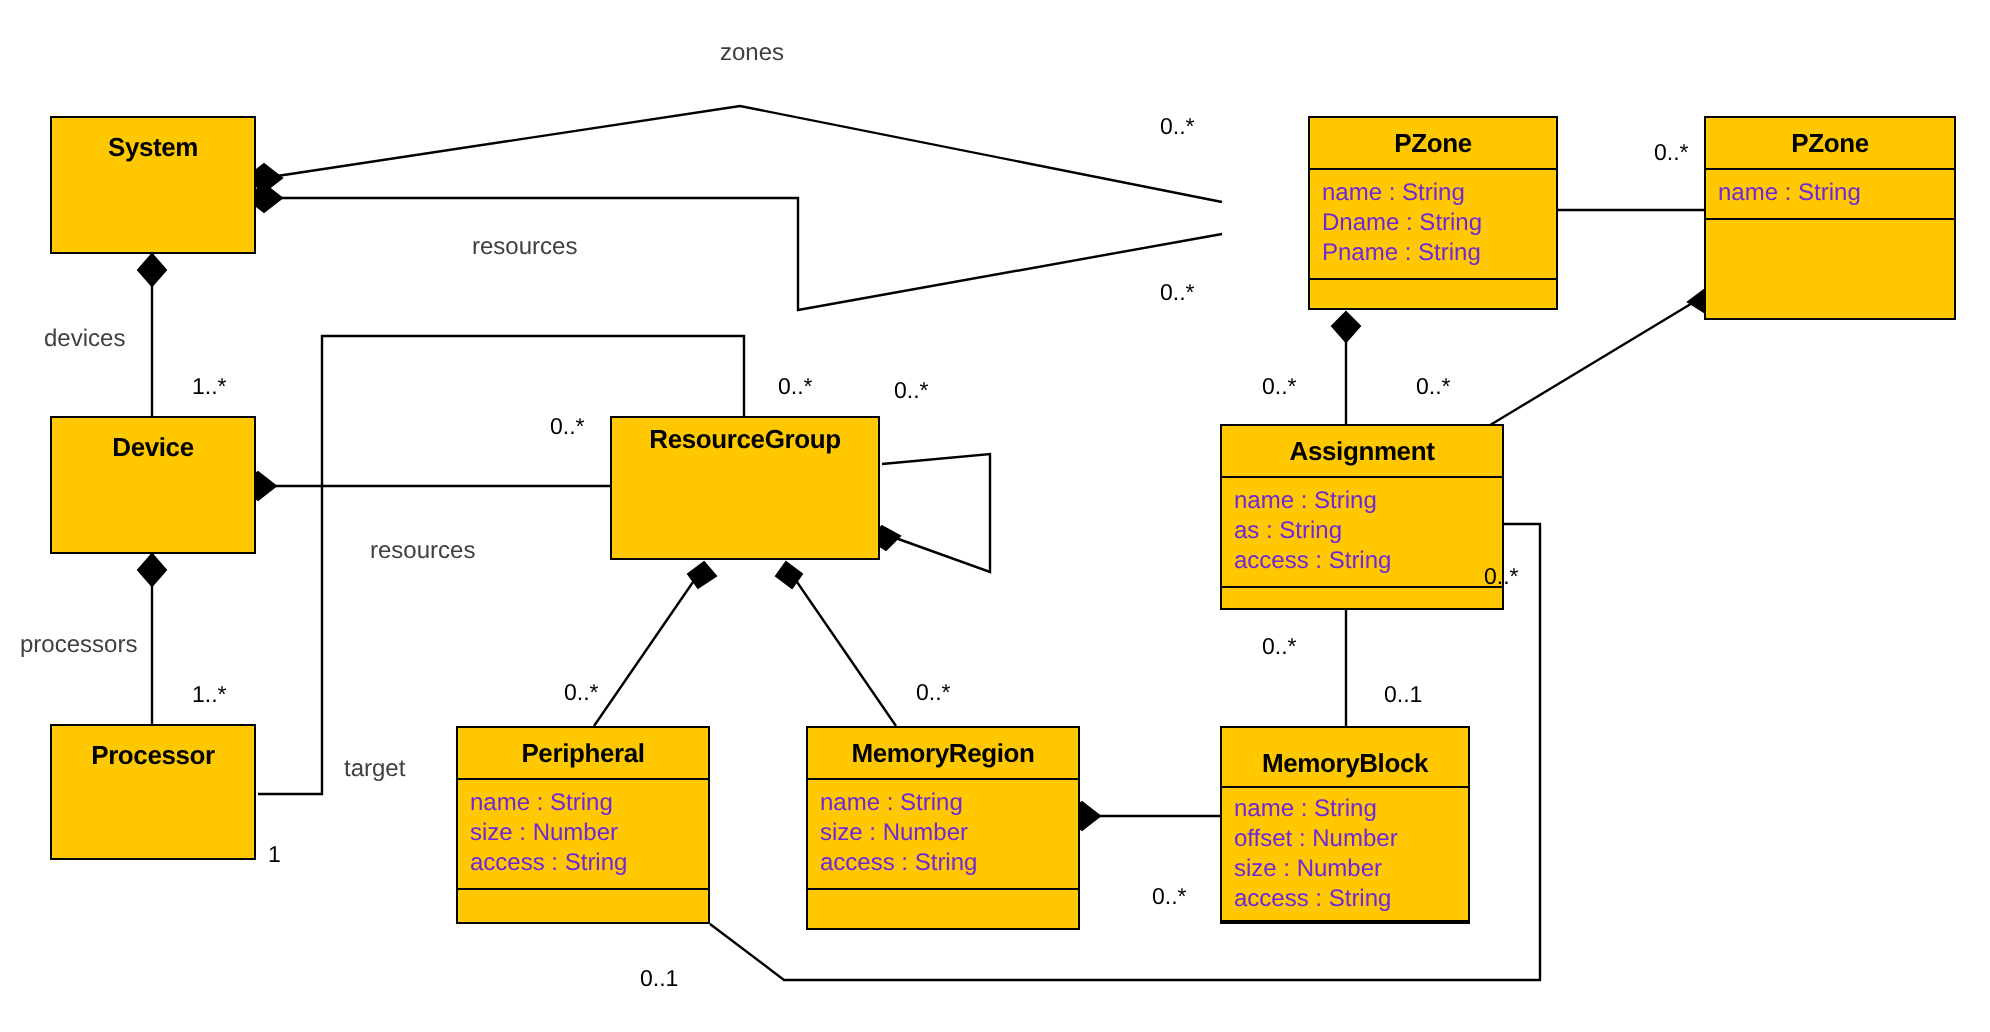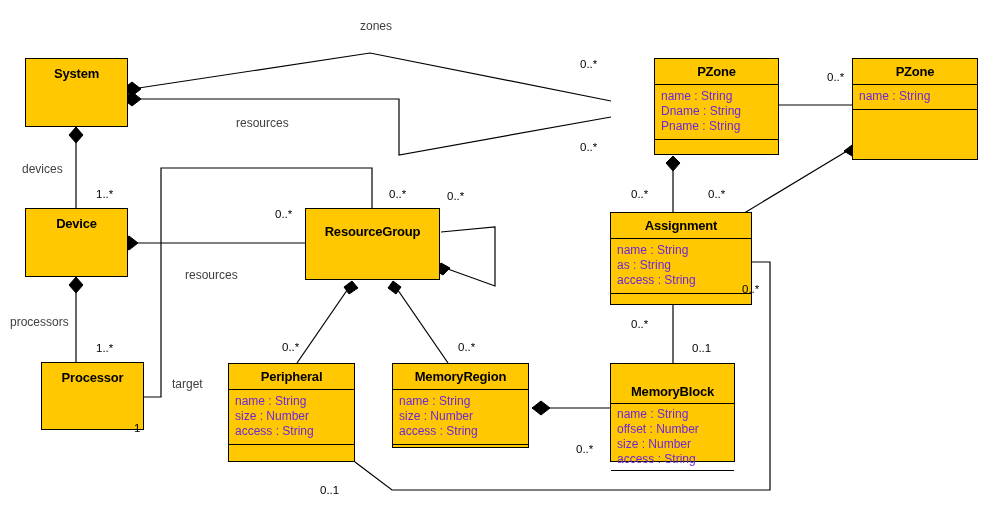--- a/index.html
+++ b/index.html
@@ -147,26 +147,26 @@
   </svg>
 
   <div class="uml-class flexcol" style="left:25px; top:58px; width:103px; height:69px;">
     <div class="uml-name only" style="border-bottom:none; padding-top:8px;">System</div>
   </div>
 
   <div class="uml-class flexcol" style="left:25px; top:208px; width:103px; height:69px;">
     <div class="uml-name only" style="border-bottom:none; padding-top:8px;">Device</div>
   </div>
 
-  <div class="uml-class flexcol" style="left:41px; top:362px; width:103px; height:68px;">
+  <div class="uml-class flexcol" style="left:25px; top:362px; width:103px; height:68px;">
     <div class="uml-name only" style="border-bottom:none; padding-top:8px;">Processor</div>
   </div>
 
   <div class="uml-class flexcol" style="left:305px; top:208px; width:135px; height:72px;">
-    <div class="uml-name only" style="border-bottom:none; padding-top:16px;">ResourceGroup</div>
+    <div class="uml-name only" style="border-bottom:none; padding-top:4px;">ResourceGroup</div>
   </div>
 
   <div class="uml-class flexcol" style="left:610px; top:58px; width:125px; height:97px;margin-left:44px;">
     <div class="uml-name">PZone</div>
     <div class="uml-attrs">
       <div class="uml-attr">name : String</div>
       <div class="uml-attr">Dname : String</div>
       <div class="uml-attr">Pname : String</div>
     </div>
     <div class="uml-ops"></div>
@@ -193,32 +193,32 @@
   <div class="uml-class flexcol" style="left:228px; top:363px; width:127px; height:99px;">
     <div class="uml-name">Peripheral</div>
     <div class="uml-attrs">
       <div class="uml-attr">name : String</div>
       <div class="uml-attr">size : Number</div>
       <div class="uml-attr">access : String</div>
     </div>
     <div class="uml-ops"></div>
   </div>
 
-  <div class="uml-class flexcol" style="left:392px; top:363px; width:137px; height:85px;">
+  <div class="uml-class flexcol" style="left:403px; top:363px; width:137px; height:102px;">
     <div class="uml-name">MemoryRegion</div>
     <div class="uml-attrs">
       <div class="uml-attr">name : String</div>
       <div class="uml-attr">size : Number</div>
       <div class="uml-attr">access : String</div>
     </div>
     <div class="uml-ops"></div>
   </div>
 
   <div class="uml-class flexcol" style="left:610px; top:363px; width:125px; height:99px;">
-    <div class="uml-name" style="padding-top:21px; padding-bottom:5px;">MemoryBlock</div>
+    <div class="uml-name" style="padding-top:11px; padding-bottom:5px;">MemoryBlock</div>
     <div class="uml-attrs" style="padding-top:3px; padding-bottom:3px;">
       <div class="uml-attr">name : String</div>
       <div class="uml-attr">offset : Number</div>
       <div class="uml-attr">size : Number</div>
       <div class="uml-attr">access : String</div>
     </div>
     <div class="uml-ops"></div>
   </div>
 
   <div class="edge-label" style="left:360px; top:20px;">zones</div>

